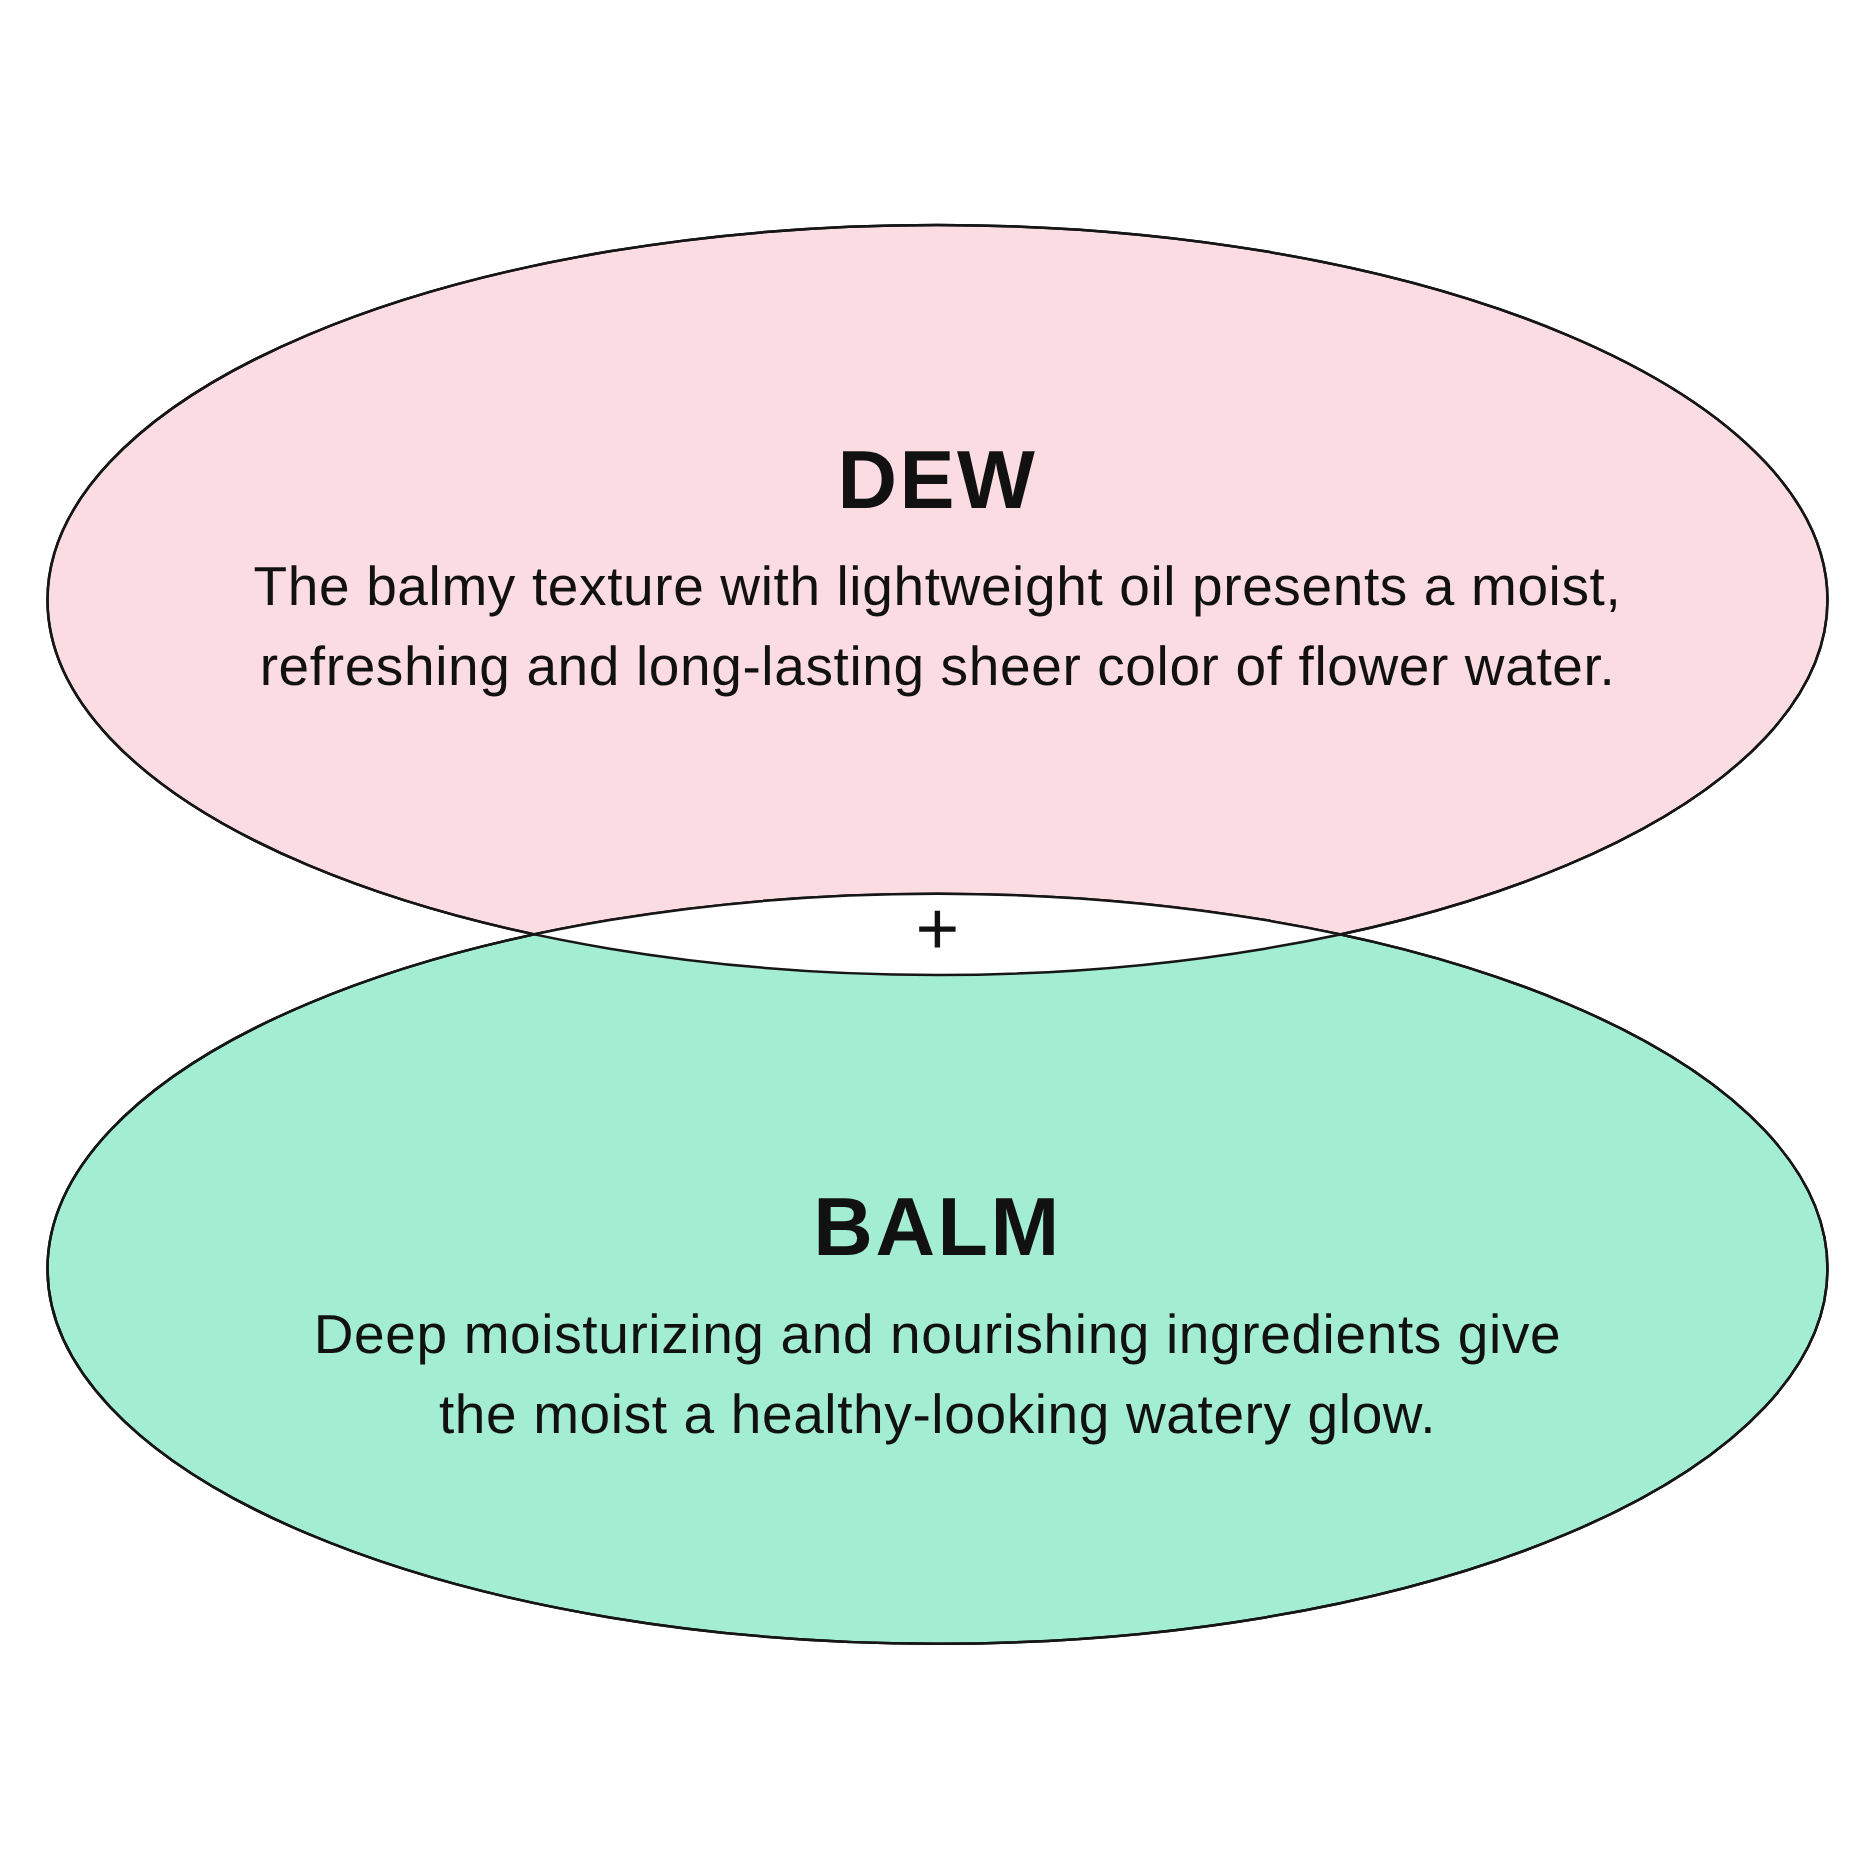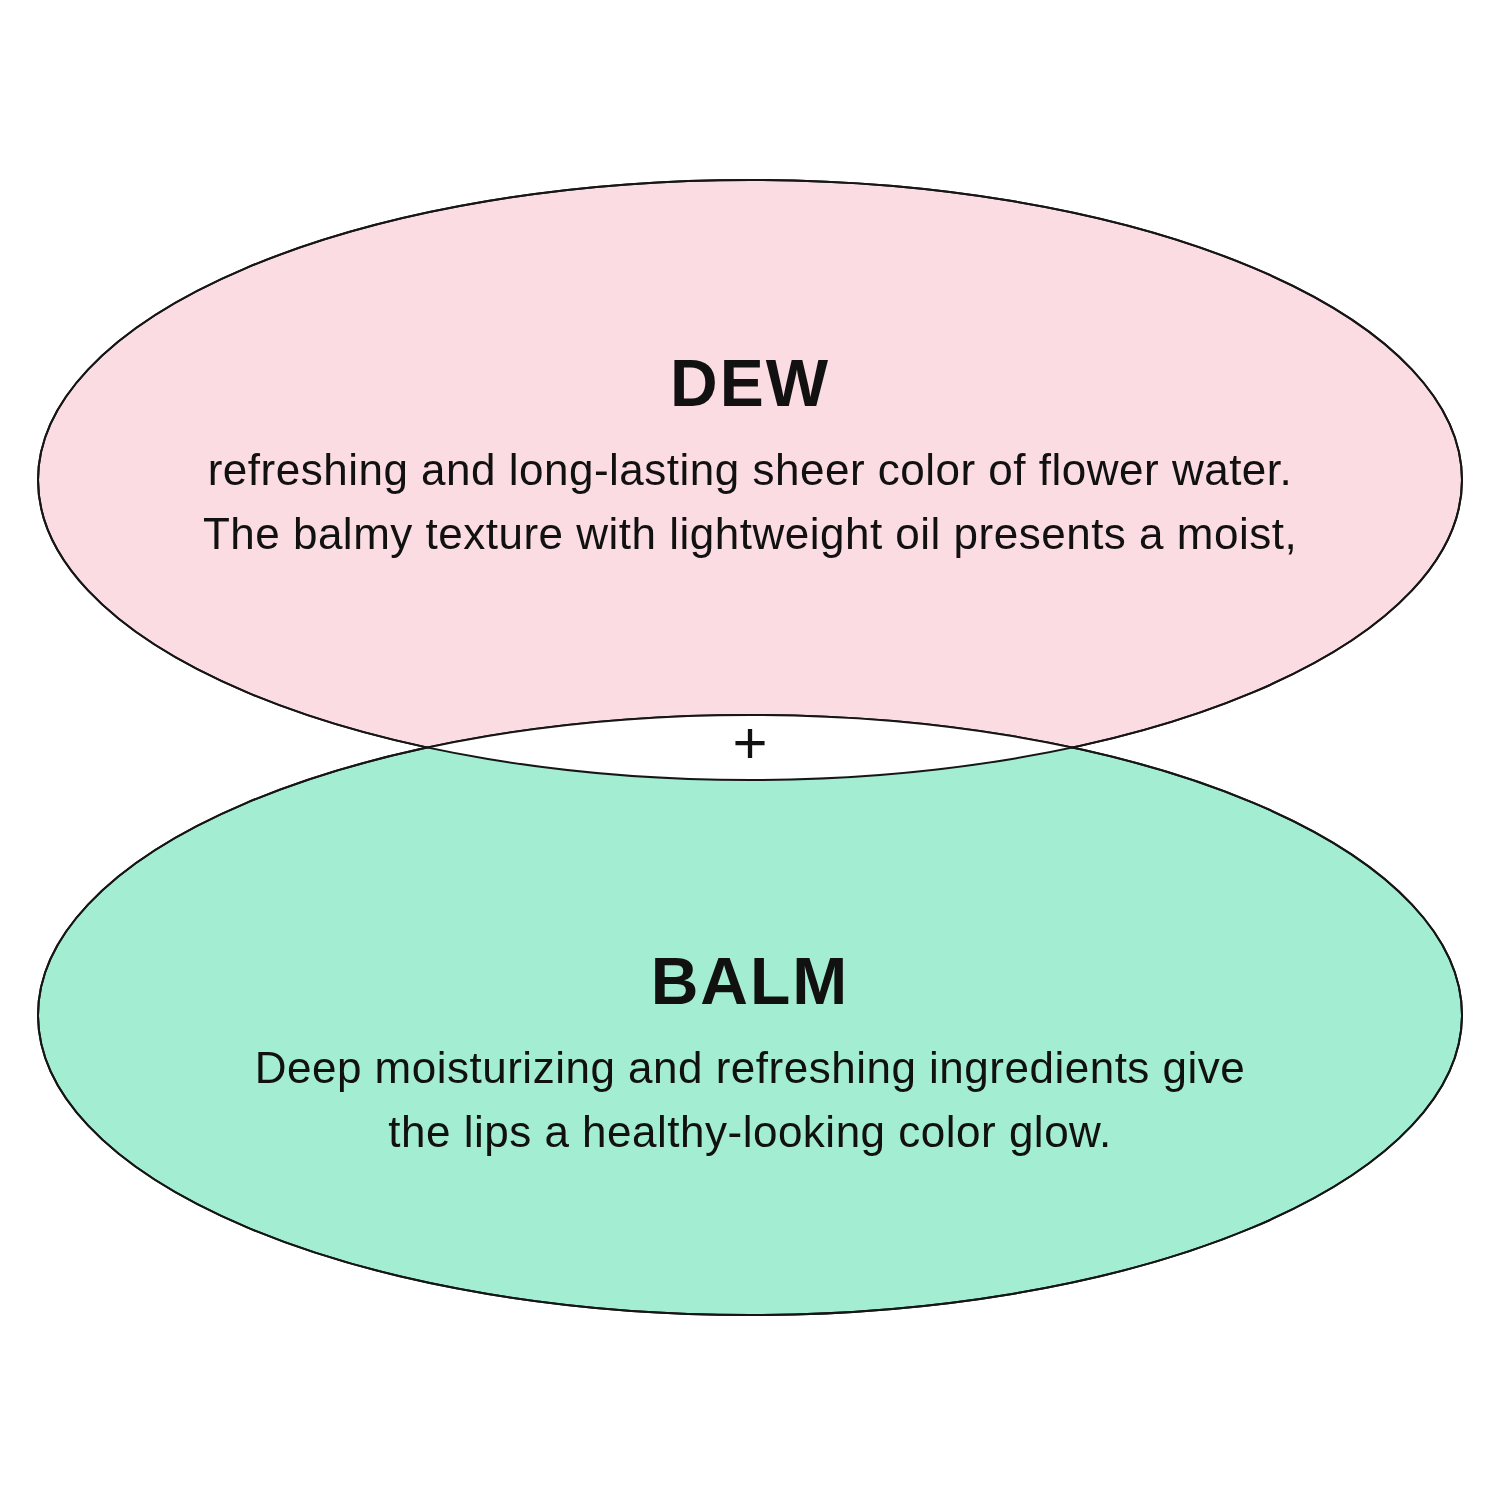--- a/index.html
+++ b/index.html
@@ -71,25 +71,25 @@
     <ellipse cx="750" cy="1015" rx="712" ry="300" stroke="#161616" stroke-width="2" fill="#A3EDD3"></ellipse>
 
     <ellipse cx="750" cy="1015" rx="712" ry="300" fill="#ffffff" clip-path="url(#clip-dew)"></ellipse>
 
     <ellipse cx="750" cy="480" rx="712" ry="300" fill="none" stroke="#161616" stroke-width="2"></ellipse>
     <ellipse cx="750" cy="1015" rx="712" ry="300" fill="none" stroke="#161616" stroke-width="2"></ellipse>
   </svg>
 
   <div class="text-block dew-block">
     <div class="title">DEW</div>
+    <div class="line">The balmy texture with lightweight oil presents a moist,</div>
     <div class="line">refreshing and long-lasting sheer color of flower water.</div>
-    <div class="line">The balmy texture with lightweight oil presents a moist,</div>
   </div>
 
   <div class="plus">+</div>
 
   <div class="text-block balm-block">
     <div class="title">BALM</div>
-    <div class="line">Deep moisturizing and refreshing ingredients give</div>
-    <div class="line">the lips a healthy-looking color glow.</div>
+    <div class="line">Deep moisturizing and nourishing ingredients give</div>
+    <div class="line">the moist a healthy-looking watery glow.</div>
   </div>
 
 </div>
 
 </body></html>

